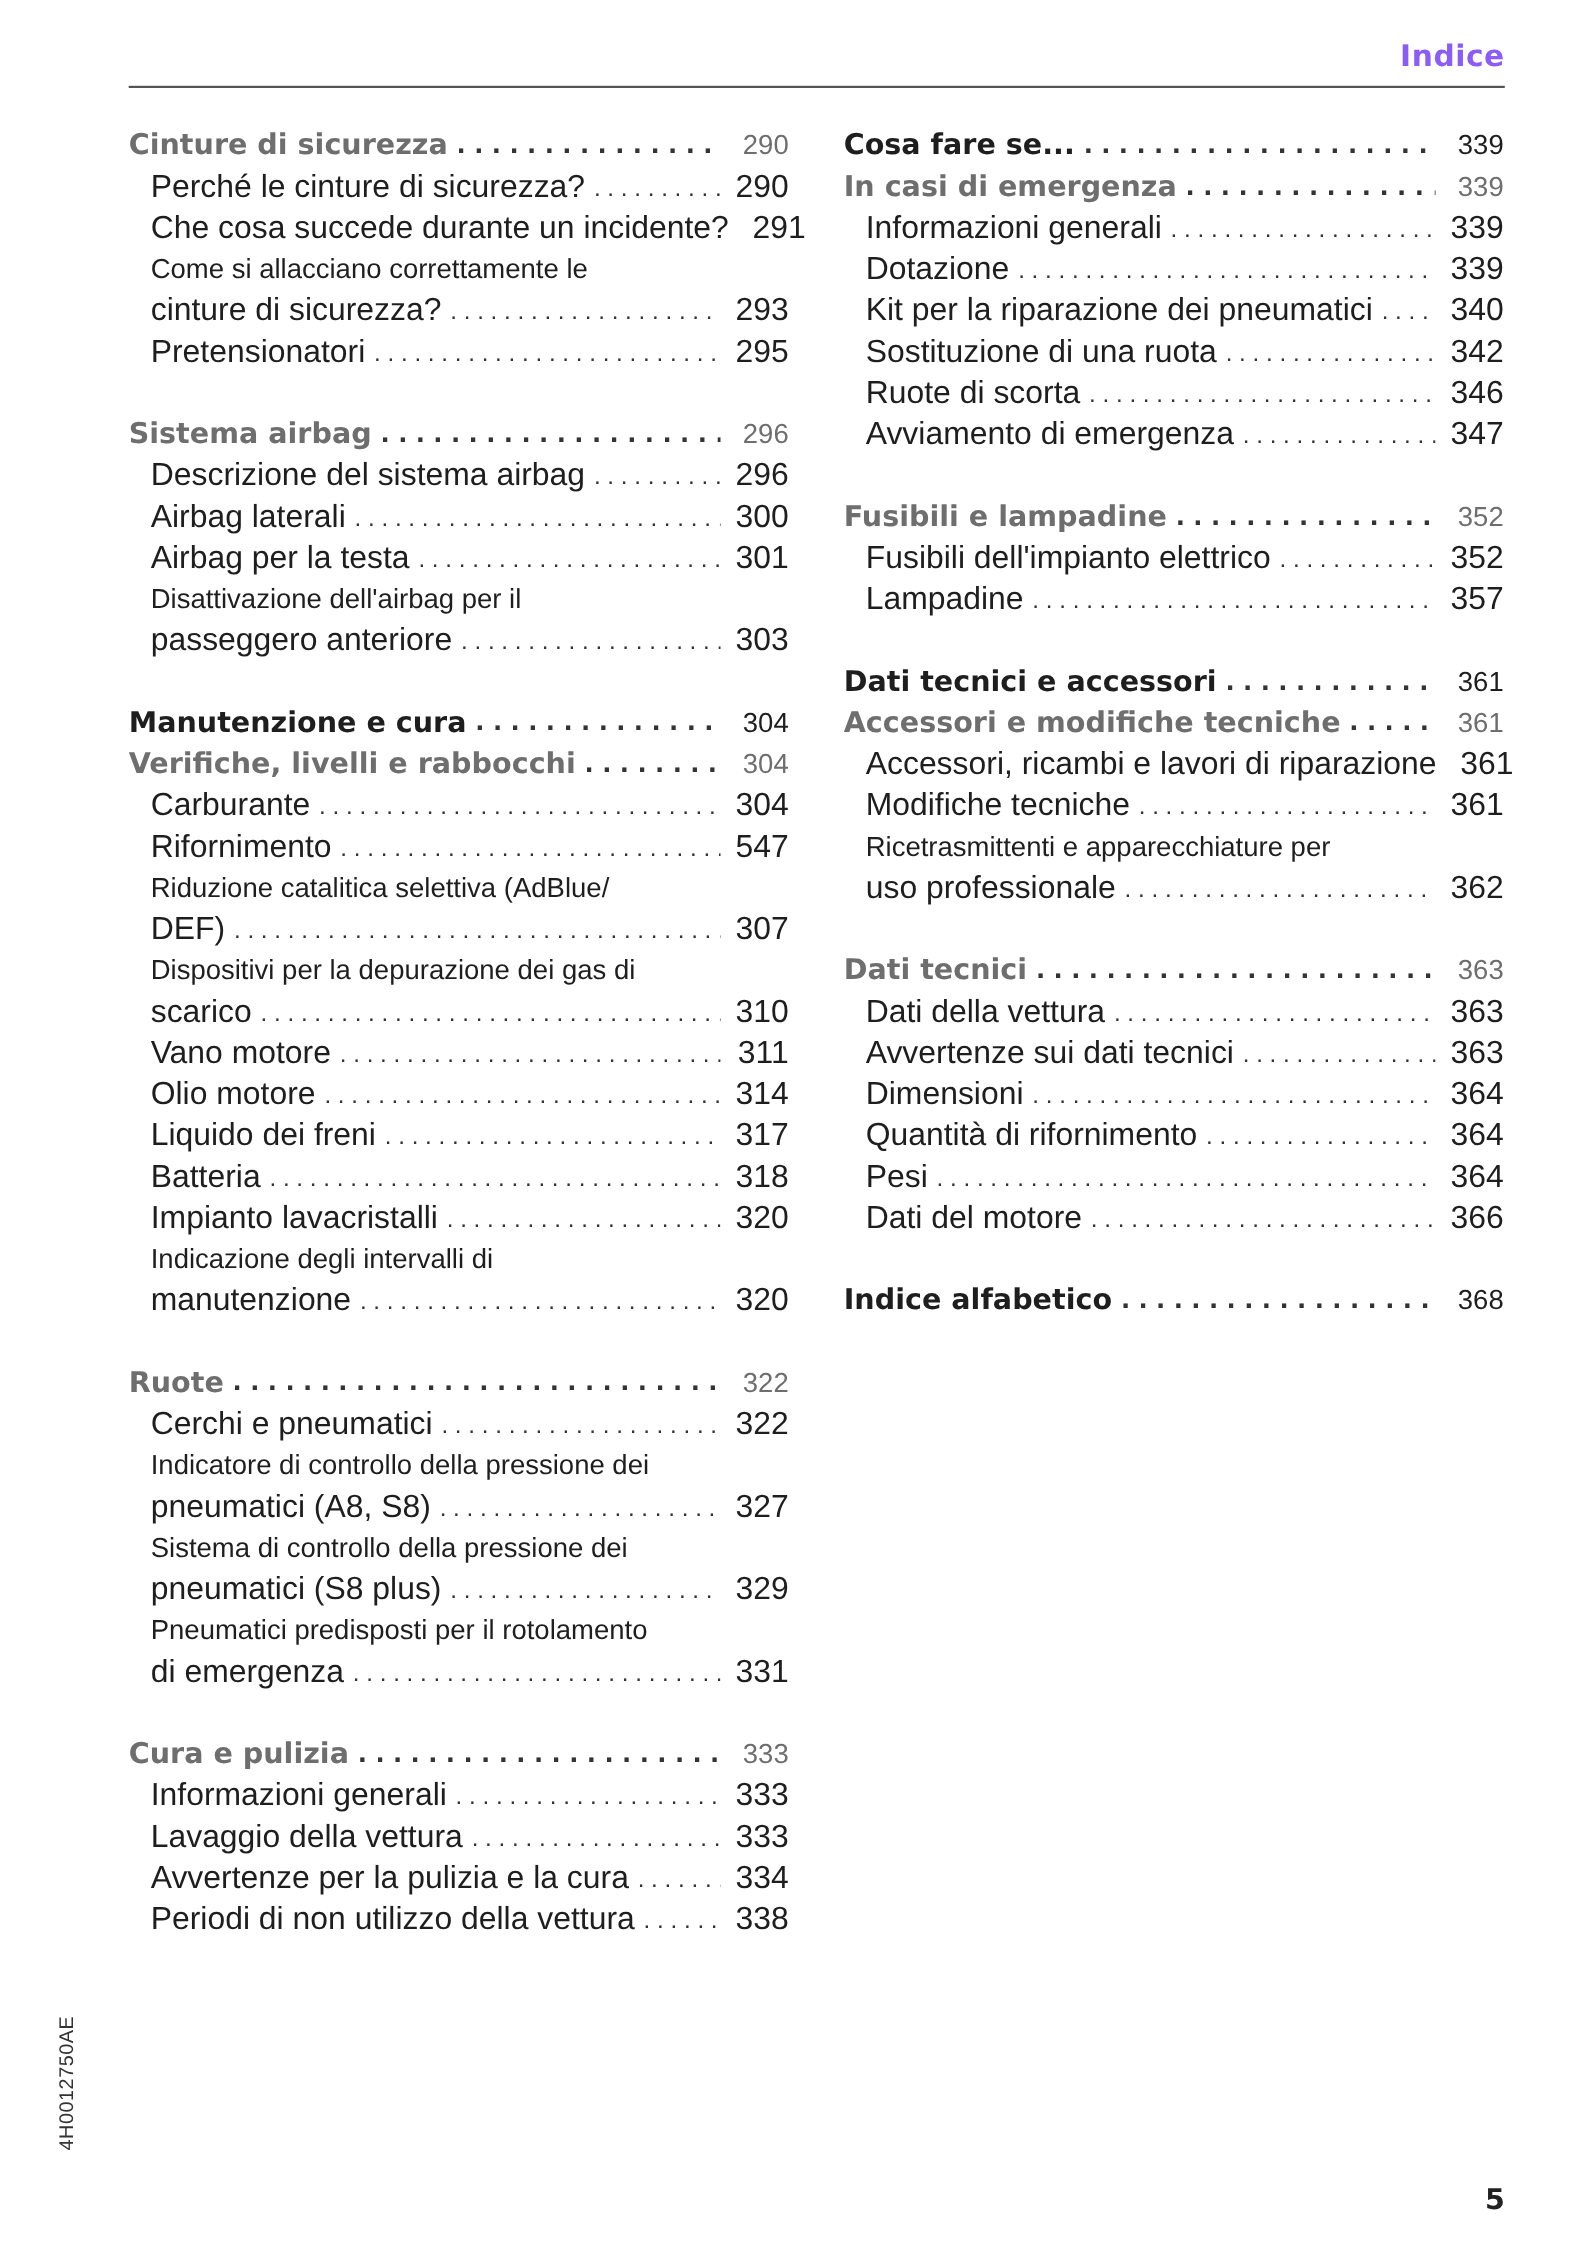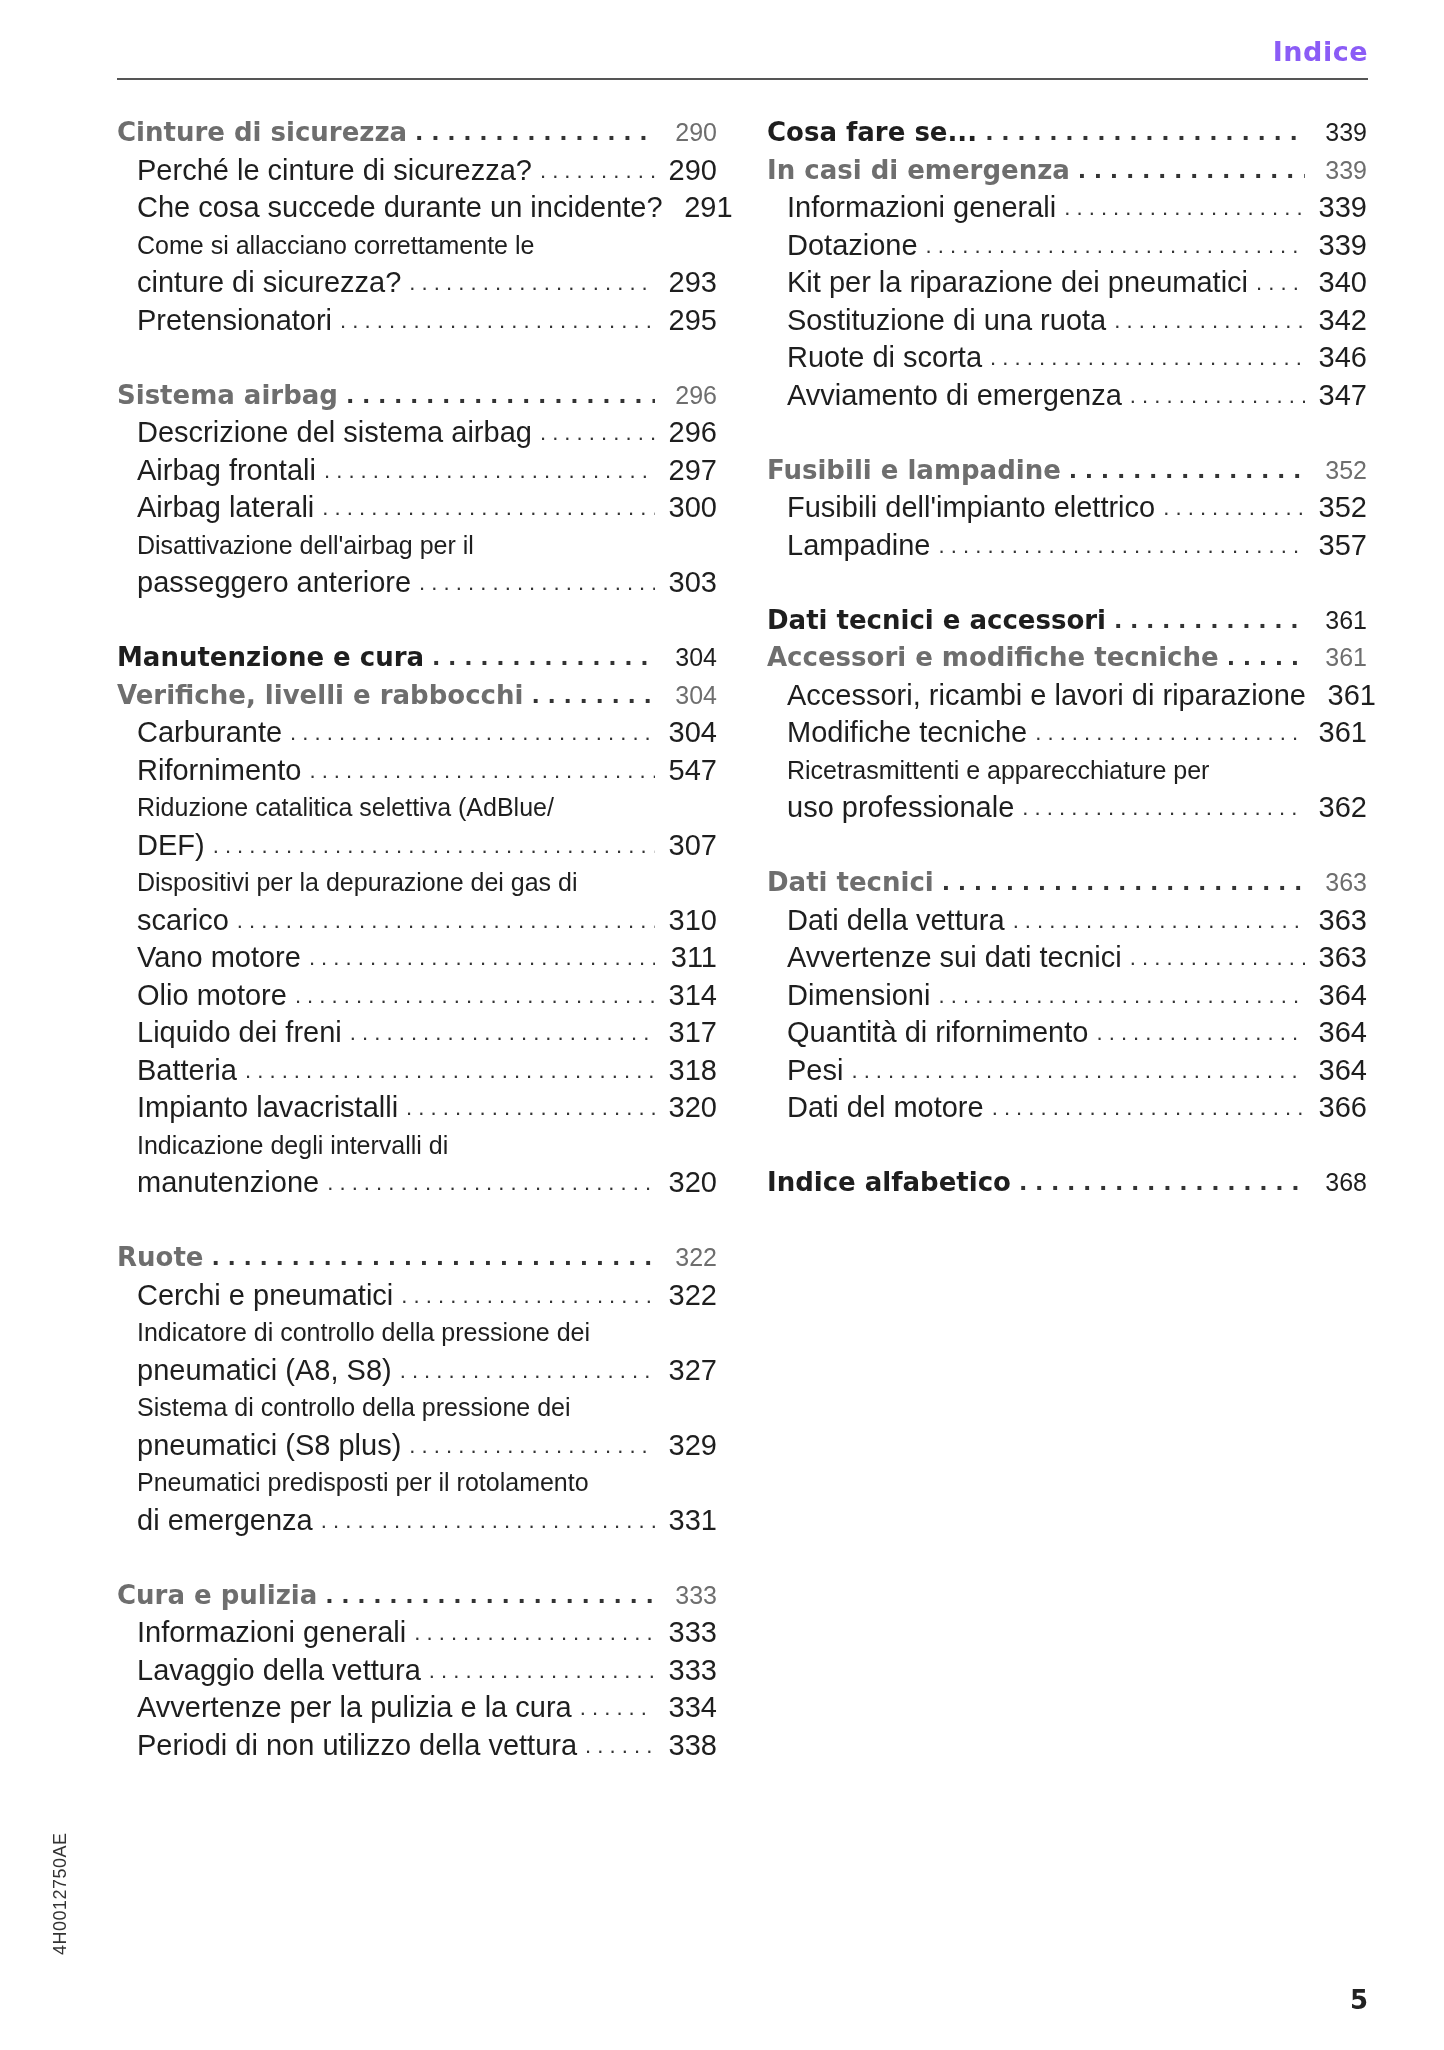--- a/index.html
+++ b/index.html
@@ -74,28 +74,28 @@
         <span class="label">Sistema airbag</span>
         <span class="dots"></span>
         <span class="page">296</span>
       </div>
       <div class="row topic">
         <span class="label">Descrizione del sistema airbag</span>
         <span class="dots"></span>
         <span class="page">296</span>
       </div>
       <div class="row topic">
-        <span class="label">Airbag frontali</span>
-        <span class="dots"></span>
-        <span class="page">297</span>
-      </div>
-      <div class="row topic">
         <span class="label">Airbag laterali</span>
         <span class="dots"></span>
         <span class="page">300</span>
+      </div>
+      <div class="row topic">
+        <span class="label">Airbag per la testa</span>
+        <span class="dots"></span>
+        <span class="page">301</span>
       </div>
       <div class="entry-multi">
         <div class="first">Disattivazione dell'airbag per il</div>
         <div class="row ">
           <span class="label">passeggero anteriore</span>
           <span class="dots"></span>
           <span class="page">303</span>
         </div>
       </div>
     </div>

